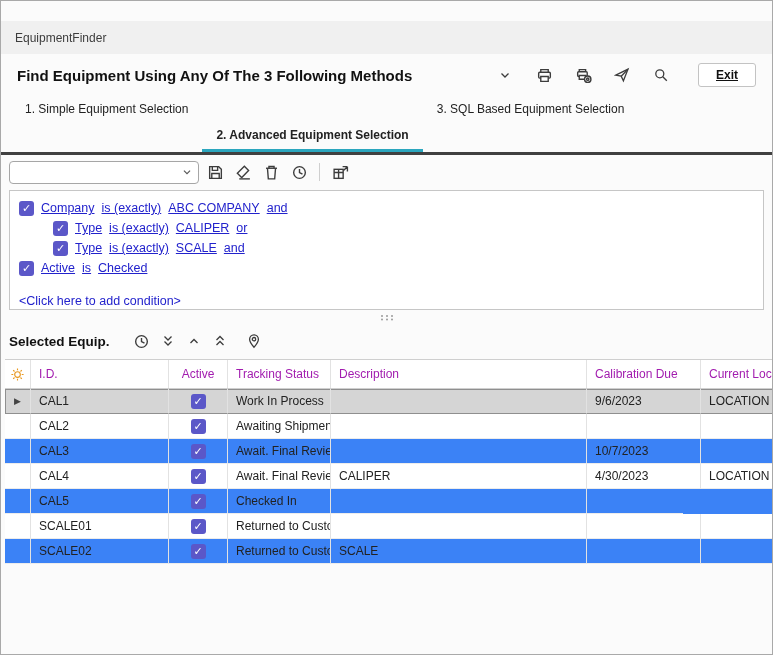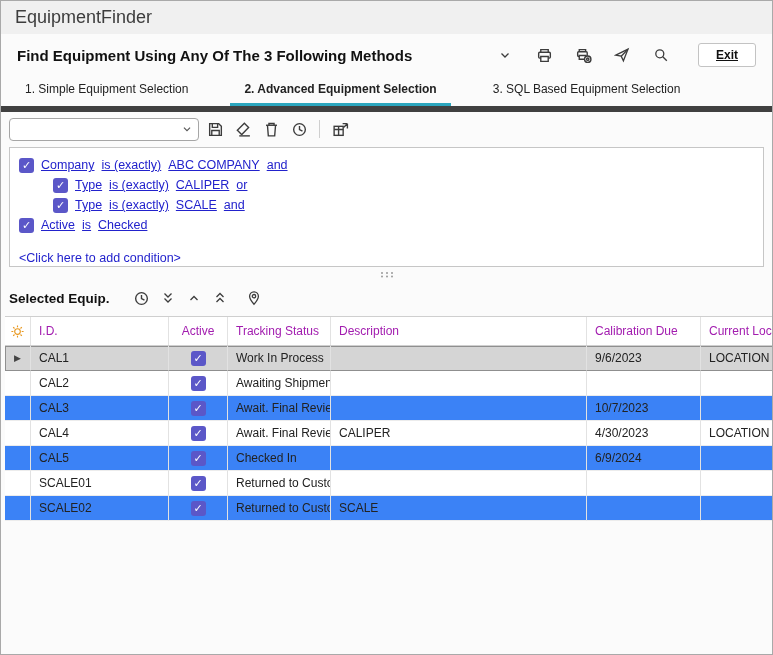--- a/index.html
+++ b/index.html
@@ -7,21 +7,21 @@
   body { font-family:"Liberation Sans", sans-serif; }
 
   .window {
     position:relative; width:773px; height:655px;
     background:#fbfbfb; border:1px solid #a9a9a9; overflow:hidden;
   }
 
   
   .titlebar {
     height:33px; background:#f0f0f0; display:flex; align-items:center;
-    padding-left:14px; font-size:18px; color:#3d3d3d;
+    padding-left:14px; font-size:12px; color:#3d3d3d;margin-top:20px;
   }
 
   
   .header {
     height:42px; display:flex; align-items:center; padding:0 16px;
   }
   .header-title { font-size:15px; font-weight:bold; color:#111; }
   .header-right { margin-left:auto; display:flex; align-items:center; gap:15px; }
   .icon-btn {
     width:24px; height:24px; display:flex; align-items:center; justify-content:center;
@@ -29,26 +29,26 @@
   }
   .icon-btn svg { stroke:#3c3c3c; fill:none; stroke-width:1.3; }
   .exit-btn {
     margin-left:10px; min-width:58px; height:24px; background:#fff;
     border:1px solid #c3c3c3; border-radius:3px; font-size:12px; font-weight:bold;
     color:#111; display:flex; align-items:center; justify-content:center; cursor:pointer;
   }
   .exit-btn span { text-decoration:underline; }
 
   
-  .tabs { display:flex; padding:0 10px; border-bottom:6px solid #404040;gap:28px; }
+  .tabs { display:flex; padding:0 10px; border-bottom:3px solid #404040; }
   .tab {
     padding:6px 14px 7px 14px; font-size:12px; color:#222; cursor:pointer;
     border-bottom:3px solid transparent; white-space:nowrap;
   }
-  .tab.active { font-weight:bold; border-bottom-color:#2BA6BE; }
+  .tab.active { font-weight:bold; border-bottom-color:#2BA6BE;margin-top:26px; }
 
   
   .filter-toolbar { display:flex; align-items:center; padding:5px 8px 4px 8px; gap:4px; }
   .combo {
     width:190px; height:23px; background:#fff; border:1px solid #a6a6a6; border-radius:4px;
     display:flex; align-items:center; justify-content:space-between; padding:0 4px 0 8px;
     font-size:12px; color:#333; cursor:pointer;
   }
   .combo svg { stroke:#555; fill:none; stroke-width:1.3; }
   .tb-sep { width:1px; height:18px; background:#cfcfcf; margin:0 4px; }
@@ -359,21 +359,20 @@
     <div class="g-row alt">
       <div class="c w-sel"></div>
       <div class="c w-id">CAL5</div>
       <div class="c w-active">
           <span class="checkbox">
             <span>✓</span>
           </span>
         </div>
       <div class="c w-status">Checked In</div>
       <div class="c w-desc"></div>
-      <div class="c w-cal">6/9/2024</div>
       <div class="c w-loc"></div>
     </div>
 
     <div class="g-row">
       <div class="c w-sel"></div>
       <div class="c w-id">SCALE01</div>
       <div class="c w-active">
           <span class="checkbox">
             <span>✓</span>
           </span>

